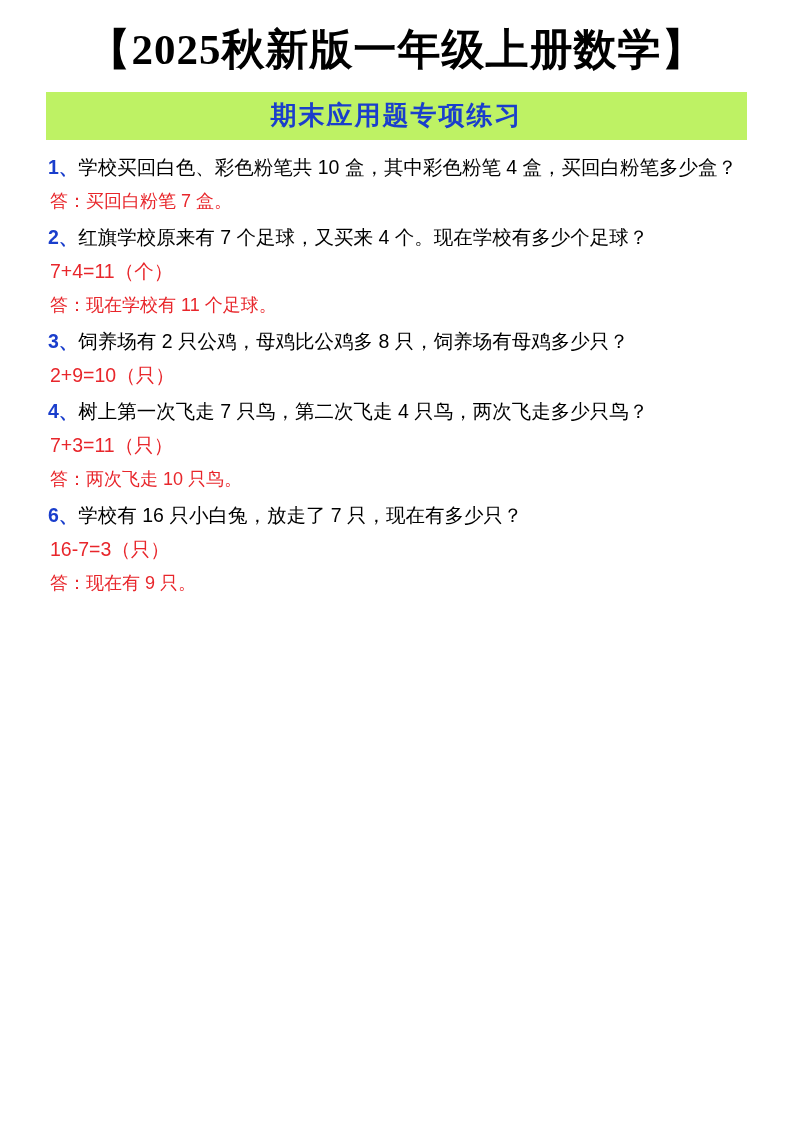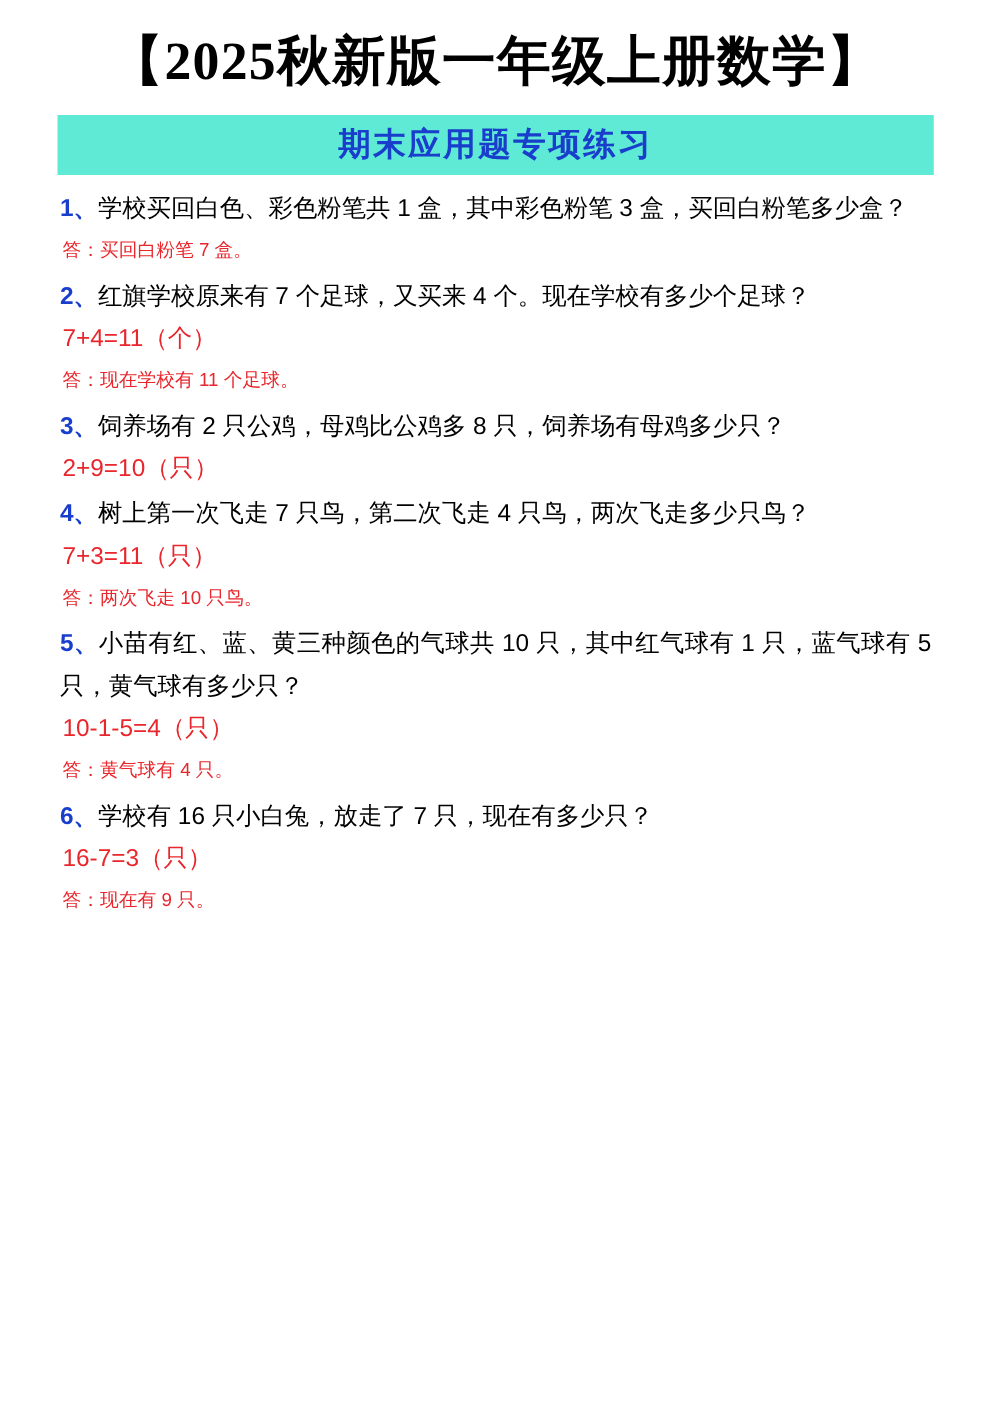--- a/index.html
+++ b/index.html
@@ -25,21 +25,21 @@
     font-weight: bold;
     font-size: 43px;
     letter-spacing: 1px;
     color: #000000;
     text-align: center;
     line-height: 1.2;
     white-space: nowrap;
     margin: 0 0 16px 0;
   }
   .subtitle-band {
-    background: #5eead4;
+    background: #bef264;
     height: 48px;
     display: flex;
     align-items: center;
     justify-content: center;
     margin: 0 0 10px 0;
   }
   .subtitle-text {
     font-family: "Liberation Serif", serif;
     font-weight: bold;
     font-size: 26px;
@@ -65,21 +65,21 @@
   .q-text {
     color: #000000;
   }
   .eq-line {
     font-size: 19.5px;
     line-height: 34px;
     color: #e8262b;
     padding-left: 2px;
   }
   .ans-line {
-    font-size: 15px;
+    font-size: 18px;
     line-height: 34px;
     color: #e8262b;
     padding-left: 2px;
   }
   .ans-label {
     color: #e8262b;
   }
 </style>
 </head>
 <body>
@@ -89,21 +89,21 @@
   <h1 class="doc-title">【2025秋新版一年级上册数学】</h1>
 
   <div class="subtitle-band">
     <span class="subtitle-text">期末应用题专项练习</span>
   </div>
 
   <div class="content">
 
     <div class="q-block">
       <div class="q-line">
-        <span class="q-num">1、</span><span class="q-text">学校买回白色、彩色粉笔共 1 盒，其中彩色粉笔 3 盒，买回白粉笔多少盒？</span>
+        <span class="q-num">1、</span><span class="q-text">学校买回白色、彩色粉笔共 10 盒，其中彩色粉笔 4 盒，买回白粉笔多少盒？</span>
       </div>
       <div class="ans-line">
         <span class="ans-label">答：</span><span>买回白粉笔 7 盒。</span>
       </div>
     </div>
 
     <div class="q-block">
       <div class="q-line">
         <span class="q-num">2、</span><span class="q-text">红旗学校原来有 7 个足球，又买来 4 个。现在学校有多少个足球？</span>
       </div>
@@ -123,29 +123,20 @@
     <div class="q-block">
       <div class="q-line">
         <span class="q-num">4、</span><span class="q-text">树上第一次飞走 7 只鸟，第二次飞走 4 只鸟，两次飞走多少只鸟？</span>
       </div>
       <div class="eq-line">7+3=11（只）</div>
       <div class="ans-line">
         <span class="ans-label">答：</span><span>两次飞走 10 只鸟。</span>
       </div>
     </div>
 
-    <div class="q-block">
-      <div class="q-line">
-        <span class="q-num">5、</span><span class="q-text">小苗有红、蓝、黄三种颜色的气球共 10 只，其中红气球有 1 只，蓝气球有 5 只，黄气球有多少只？</span>
-      </div>
-      <div class="eq-line">10-1-5=4（只）</div>
-      <div class="ans-line">
-        <span class="ans-label">答：</span><span>黄气球有 4 只。</span>
-      </div>
-    </div>
 
     <div class="q-block">
       <div class="q-line">
         <span class="q-num">6、</span><span class="q-text">学校有 16 只小白兔，放走了 7 只，现在有多少只？</span>
       </div>
       <div class="eq-line">16-7=3（只）</div>
       <div class="ans-line">
         <span class="ans-label">答：</span><span>现在有 9 只。</span>
       </div>
     </div>

